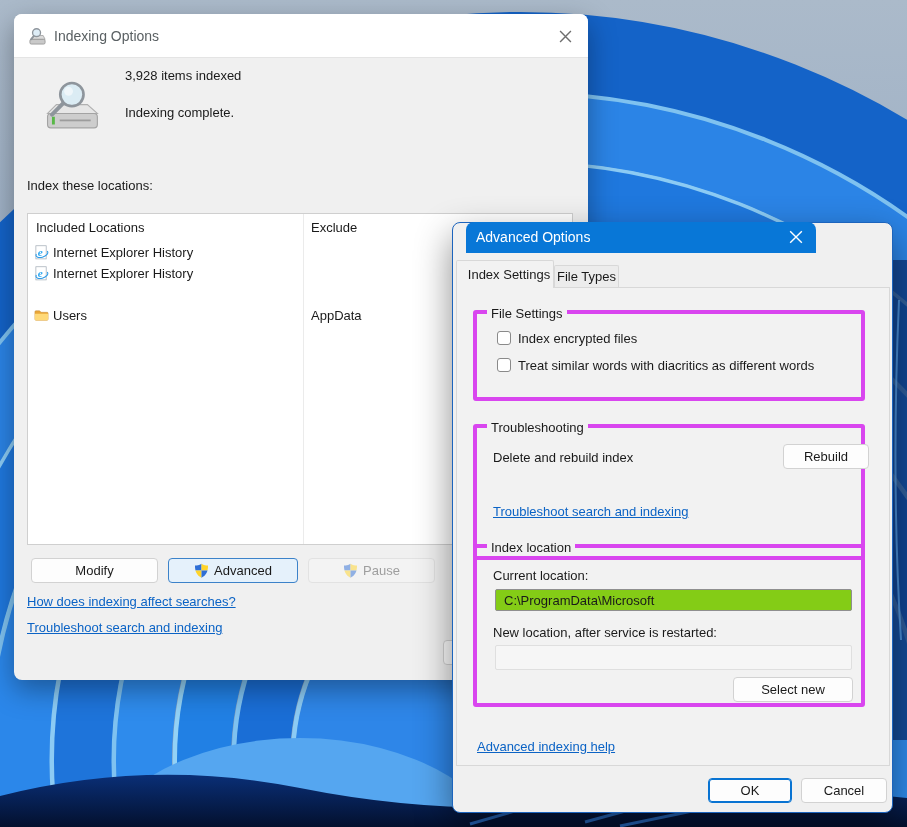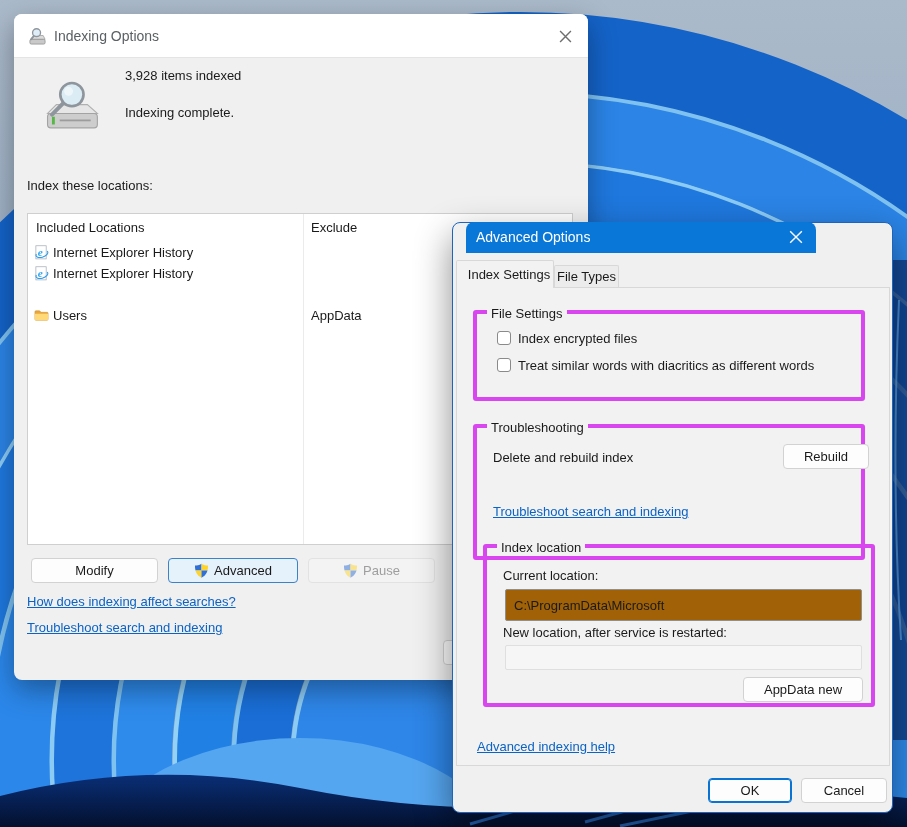--- a/index.html
+++ b/index.html
@@ -59,33 +59,33 @@
         justify-content:center; cursor:pointer; }
   .tab-active { left:3px; top:37px; width:98px; height:28px; background:#f2f2f2; z-index:3;
         border-radius:2px 2px 0 0;padding-left:8px; }
   .tab-inactive { left:101px; top:42px; width:65px; height:22px; background:#ececec; border-radius:2px 2px 0 0; }
   .tabpage { position:absolute; left:3px; top:64px; width:434px; height:479px; background:#f2f2f2;
         border:1px solid #d8d8d8; }
   .group { position:absolute; border:4px solid #d946ef; border-radius:3px; }
   .glabel { position:absolute; left:10px; top:-8px; background:#f2f2f2; padding:0 4px; }
   .g1 { left:16px; top:22px; width:392px; height:91px; }
   .g2 { left:16px; top:136px; width:392px; height:136px; }
-  .g3 { left:16px; top:256px; width:392px; height:163px;margin-left:10px; }
+  .g3 { left:16px; top:256px; width:392px; height:163px; }
   .cb { position:absolute; width:14px; height:14px; background:#ffffff; border:1px solid #8a8a8a;
         border-radius:3px; cursor:pointer; }
   .cb1 { left:20px; top:17px; }
   .cb2 { left:20px; top:44px; }
   .cbl { position:absolute; left:41px; }
   .cbl1 { top:17px; }
   .cbl2 { top:44px; }
   .g2-text { position:absolute; left:16px; top:22px; }
   .g2-rebuild { left:290px; top:16px; width:86px;margin-left:16px; }
   .g2-link { position:absolute; left:16px; top:76px; }
   .g3-curlabel { position:absolute; left:16px; top:20px; }
-  .fld { position:absolute; left:18px; width:357px; height:32px; border:1px solid #8f8f8f; background:#a16207;
+  .fld { position:absolute; left:18px; width:357px; height:22px; border:1px solid #8f8f8f; background:#84cc16;
         border-radius:2px; font-family:"Liberation Sans", sans-serif; font-size:13px; color:#1a1a1a;
         padding:0 8px; }
   .fld1 { top:41px; }
   .fld2 { top:97px; height:25px; background:#f6f6f6; border-color:#dfdfdf; }
   .g3-newlabel { position:absolute; left:16px; top:77px; }
   .g3-select { left:256px; top:129px; width:120px; }
   .adv-help { position:absolute; left:20px; top:451px; }
   .adv-ok { left:255px; top:555px; width:84px; border:1px solid #0873d2; box-shadow:0 0 0 1px #0873d2 inset; }
   .adv-cancel { left:348px; top:555px; width:86px; }
 </style>
@@ -287,21 +287,21 @@
         <a class="lnk g2-link">Troubleshoot search and indexing</a>
       </div>
 
       <div class="group g3">
         <span class="glabel">Index location</span>
         <span class="g3-curlabel">Current location:</span>
         <input class="fld fld1" readonly="" value="C:\ProgramData\Microsoft" style="">
         <span class="g3-newlabel">New location, after service is restarted:</span>
         <input class="fld fld2" readonly="" value="" style="">
         <button class="btn g3-select">
-          <span>AppData new</span>
+          <span>Select new</span>
         </button>
       </div>
 
       <a class="lnk adv-help">Advanced indexing help</a>
     </div>
 
     <button class="btn adv-ok">
       <span>OK</span>
     </button>
     <button class="btn adv-cancel">

